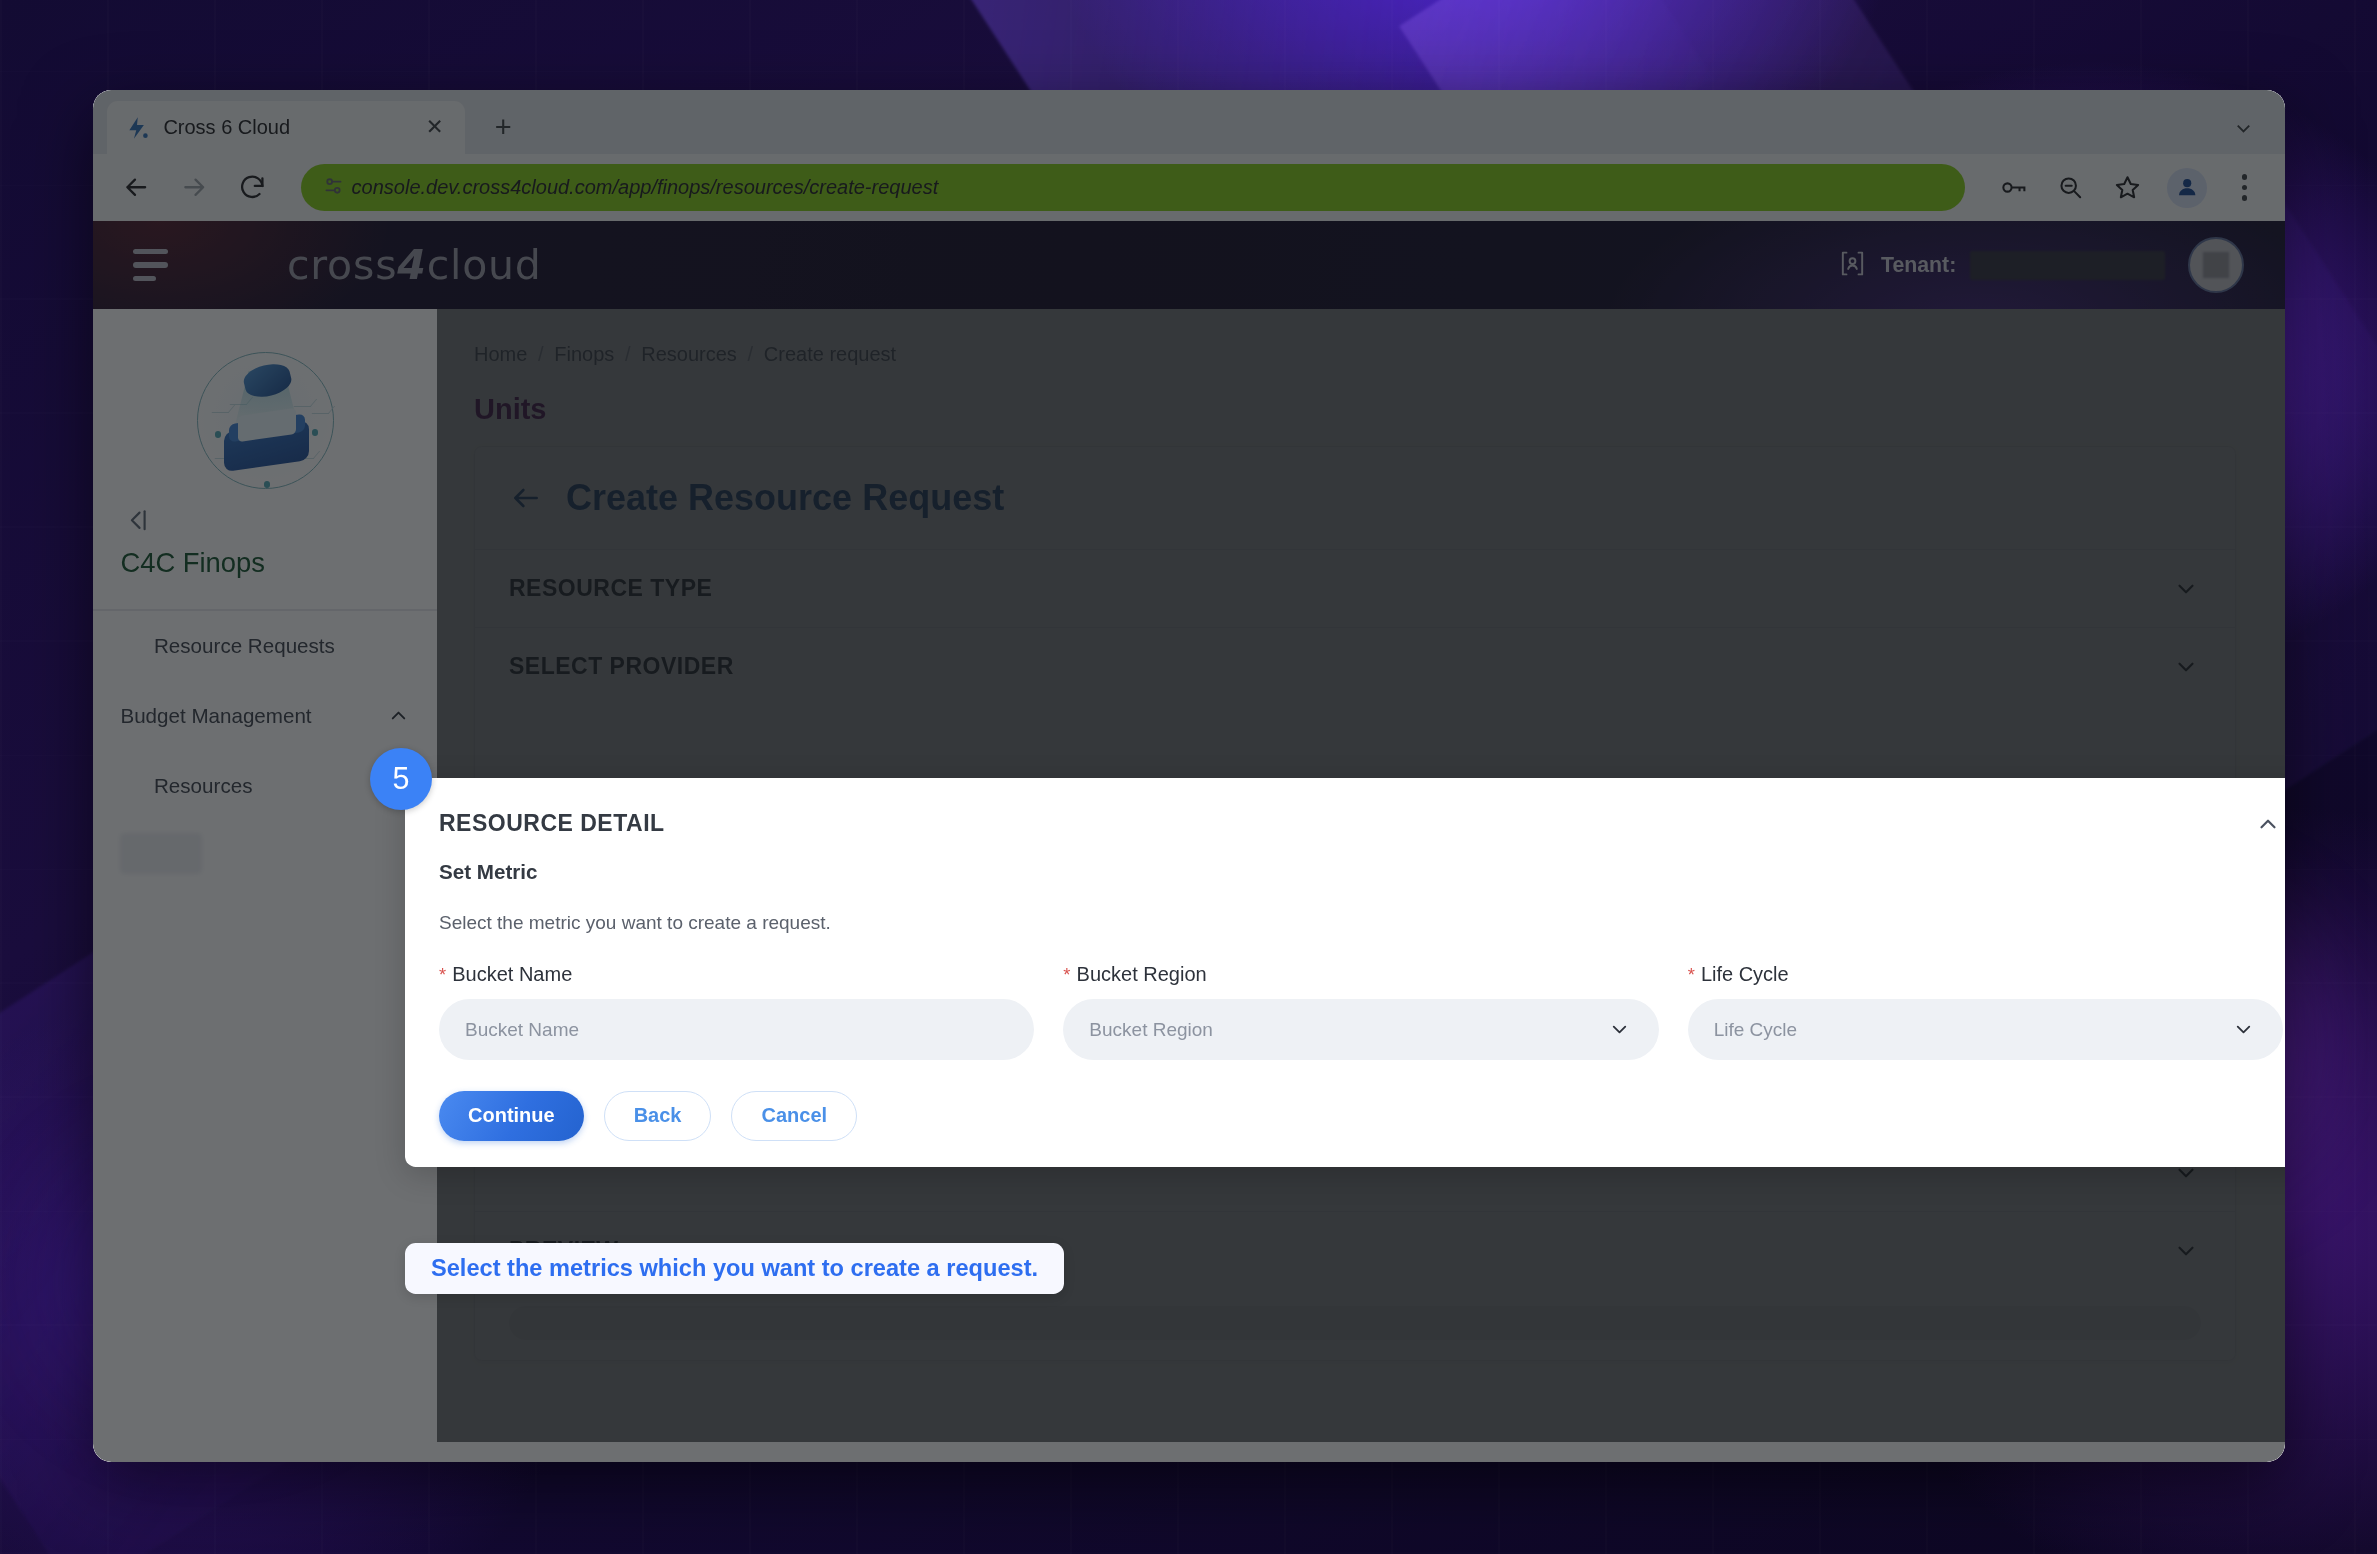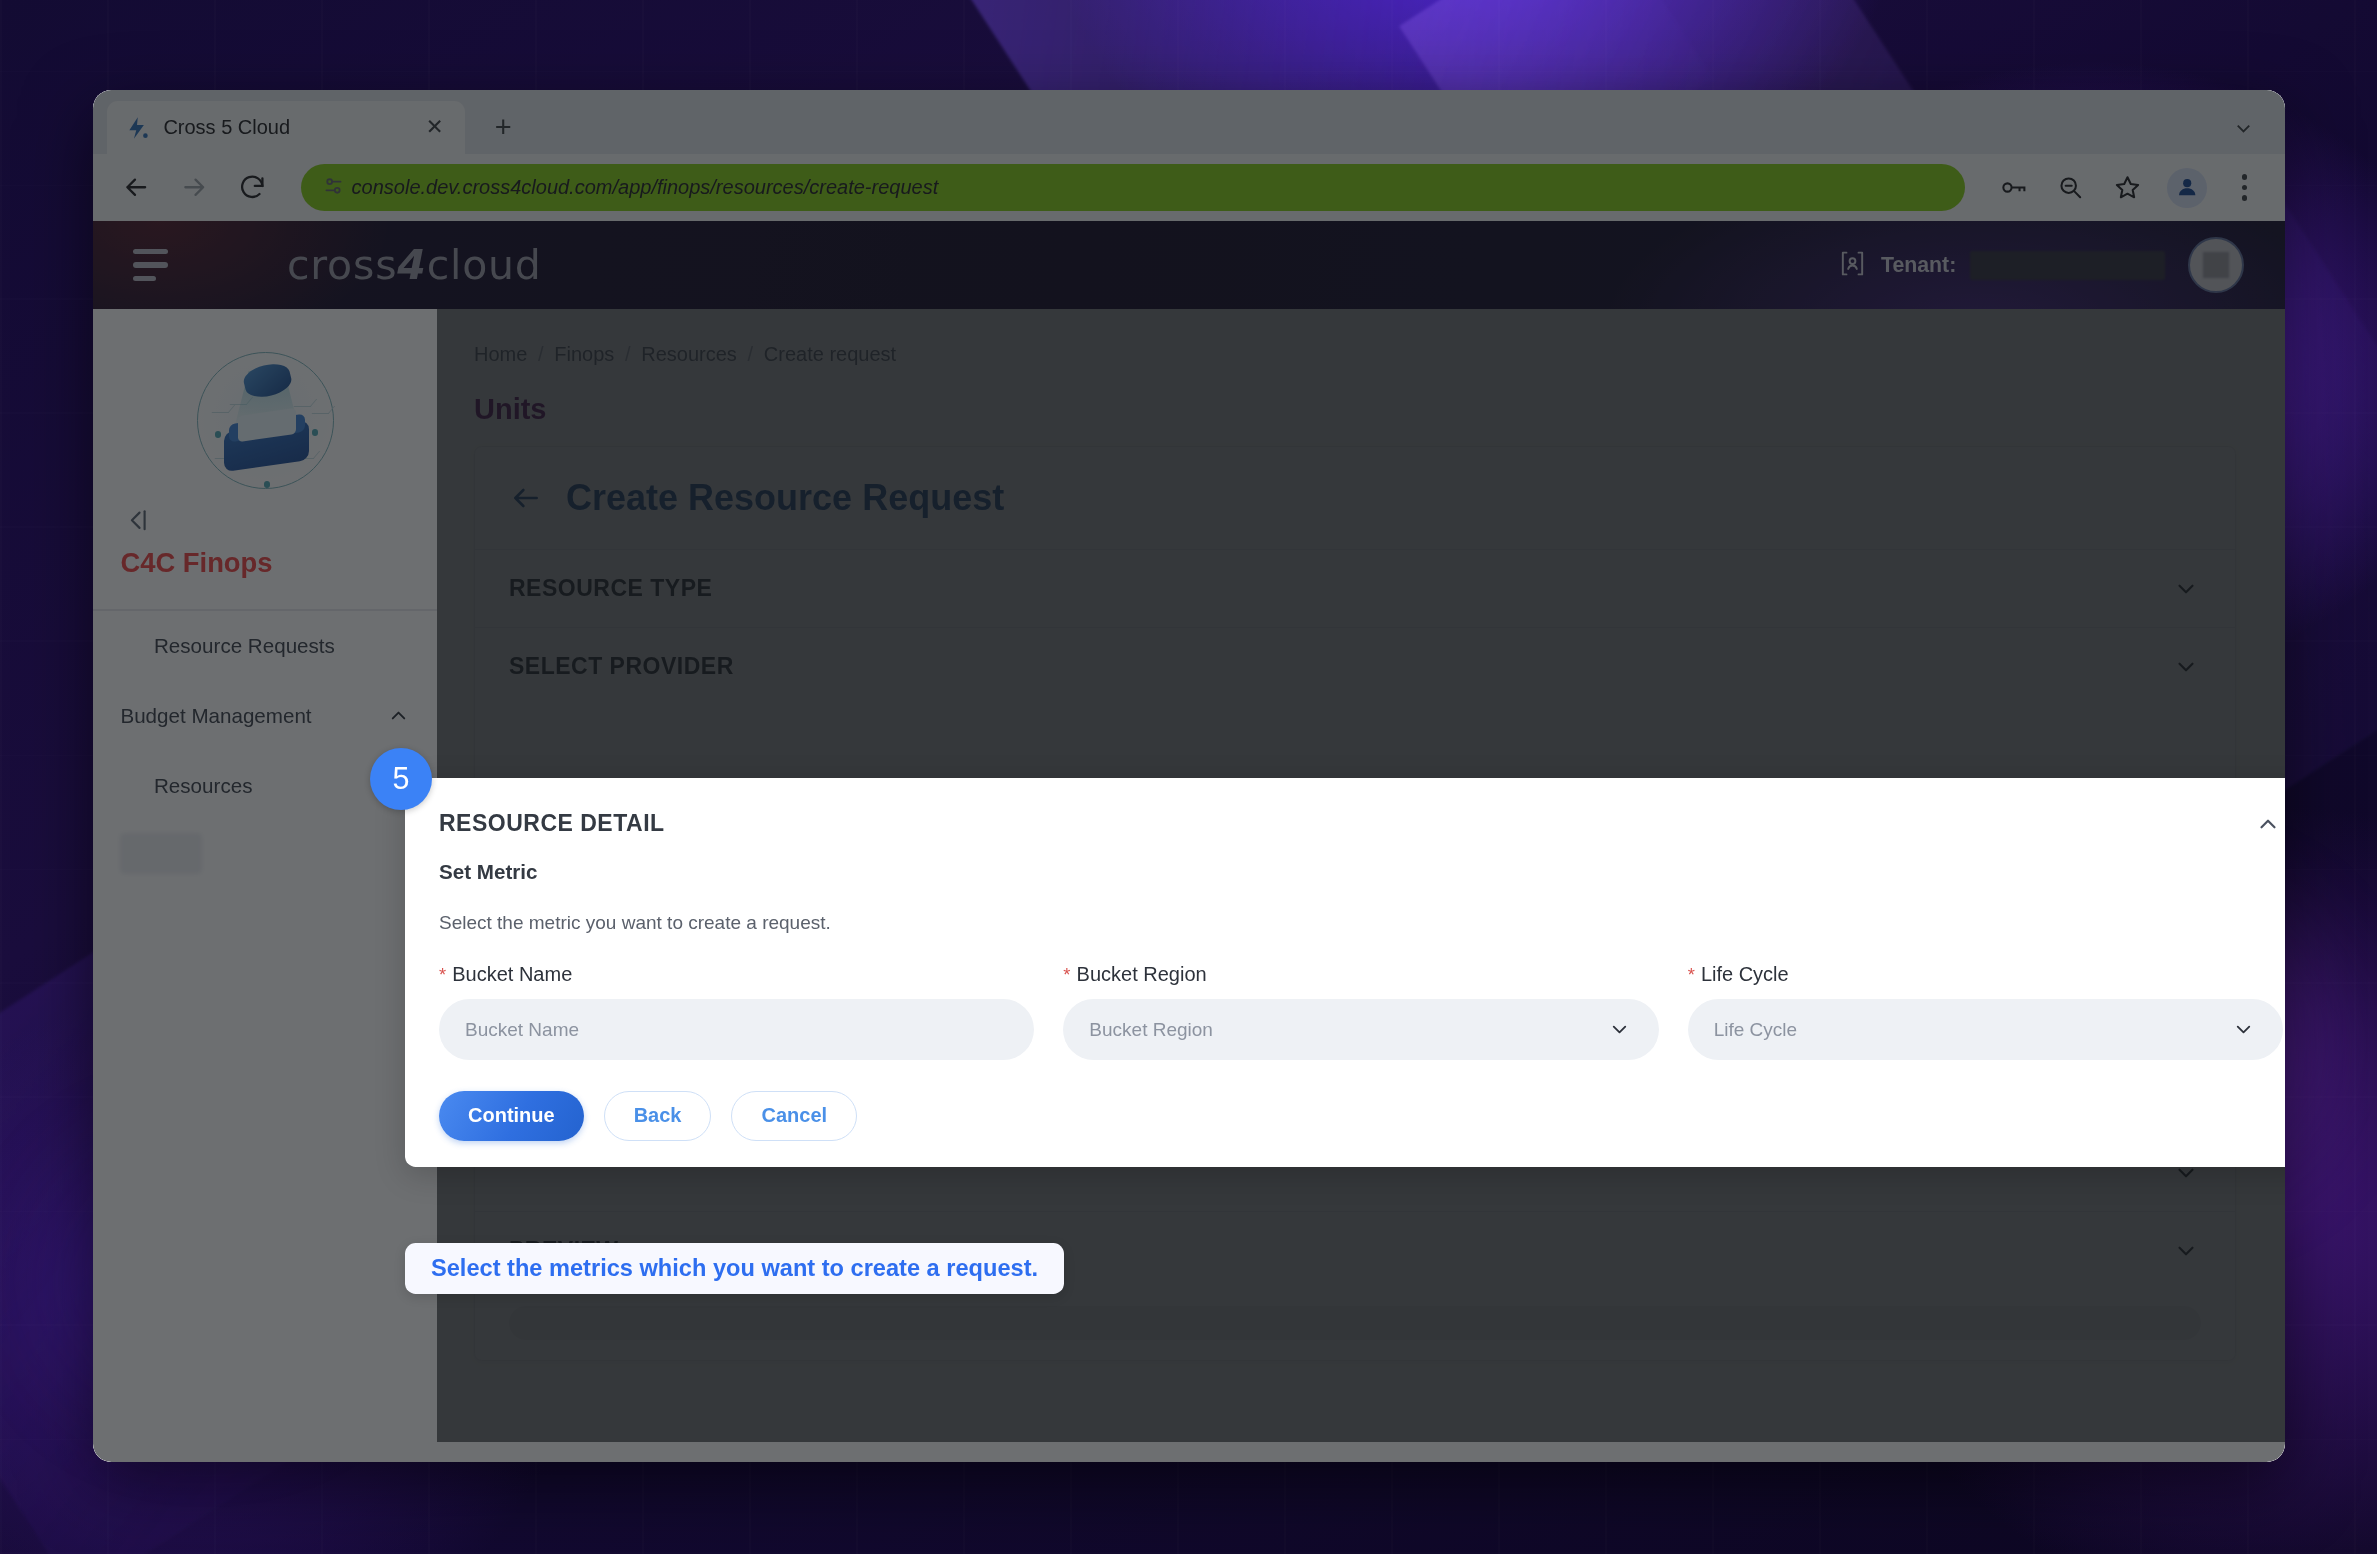--- a/index.html
+++ b/index.html
@@ -252,21 +252,21 @@
   .illus-tick.t6 { left: 102px; top: 98px; }
 
   .side-collapse {
     margin: 13.7px 0 0 27.4px;
     width: 35px; height: 35px;
     display: flex; align-items: center; justify-content: center;
     color: #566070;
   }
   .side-title {
     margin: 9.1px 0 0 27.4px;
-    font-size: 27.4px; color: #ef4444; font-weight: 700;
+    font-size: 27.4px; color: #14532d; font-weight: 400;
   }
   .side-divider { margin-top: 30.5px; height: 1.5px; background: #e6e8ec; }
   .side-item {
     display: flex; align-items: center;
     padding: 0 26px 0 27.4px;
     height: 70px;
     font-size: 20.6px; color: #3d434d;
   }
   .side-item .lbl { flex: 1; }
   .side-item.child { padding-left: 61px; }
@@ -457,21 +457,21 @@
   <div id="browser">
 
     <div class="tabstrip">
       <div class="tab">
         <span class="tab-favicon">
           <svg width="26" height="26" viewBox="0 0 34 34">
             <path d="M18 3 L7 20 h9 l-3 11 L26 13 h-9 z" fill="#2f6fb5"></path>
             <circle cx="28" cy="27" r="3" fill="#2f6fb5"></circle>
           </svg>
         </span>
-        <span class="tab-title">Cross 5 Cloud</span>
+        <span class="tab-title">Cross 6 Cloud</span>
         <span class="tab-close">✕</span>
       </div>
       <div class="tab-new">+</div>
       <div class="tabstrip-caret">
         <svg width="23" height="23" viewBox="0 0 24 24" fill="none" stroke="#3c4043" stroke-width="2">
           <path d="M6 9l6 6 6-6"></path>
         </svg>
       </div>
     </div>
 

